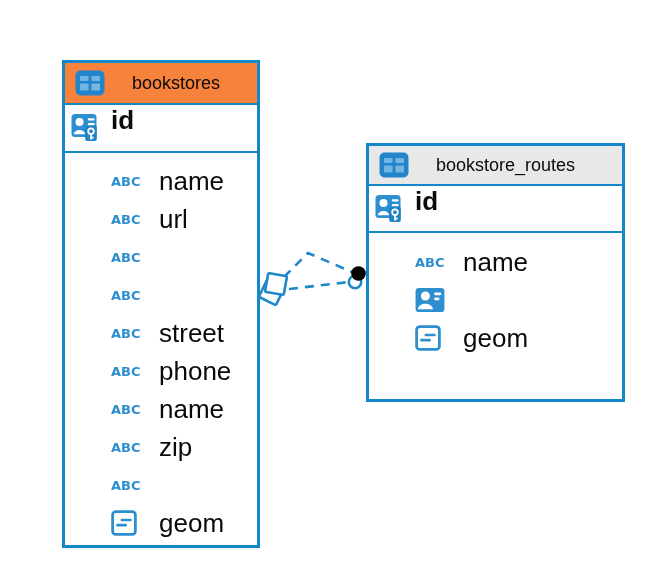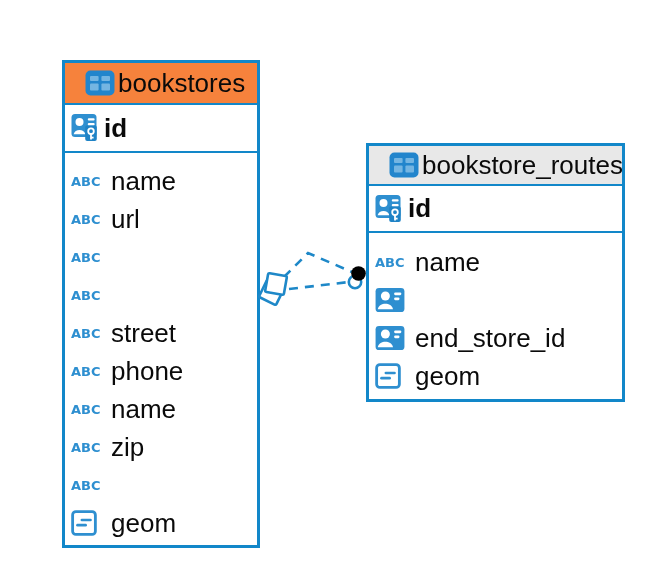--- a/index.html
+++ b/index.html
@@ -8,35 +8,35 @@
     font-family:"Liberation Sans",sans-serif;color:#0a0a0a;overflow:hidden;
   }
   .table{
     position:absolute;background:#ffffff;border:3px solid #1287C9;
     box-sizing:border-box;z-index:2;
   }
   #table-bookstores{left:62px;top:60px;width:198px;height:488px;}
   #table-bookstore-routes{left:366px;top:143px;width:259px;height:259px;}
 
   .hdr{
-    display:flex;align-items:center;gap:0;padding:0 20px;
-    border-bottom:2px solid #1287C9;font-size:26px;white-space:nowrap;
+    display:flex;align-items:center;gap:24px;padding:0 10px;
+    border-bottom:2px solid #1287C9;font-size:18px;white-space:nowrap;
   }
   #table-bookstores .hdr{height:40px;background:#F6823C;}
   #table-bookstore-routes .hdr{height:38px;background:#E8E8E8;}
 
   .pkrow{
-    display:flex;align-items:center;height:46px;padding:0 6px;
+    display:flex;gap:7px;height:46px;padding:0 6px;
     border-bottom:2px solid #1287C9;font-weight:700;font-size:26px;
   }
   #table-bookstore-routes .pkrow{height:45px;}
 
   .fields{padding:9px 6px 0;}
   #table-bookstore-routes .fields{padding-top:10px;}
-  .frow{display:flex;align-items:center;gap:7px;height:38px;font-size:26px;white-space:nowrap;}
+  .frow{display:flex;align-items:center;gap:15px;height:38px;font-size:26px;white-space:nowrap;margin-left:40px;}
 
   .icon-slot{width:33px;flex:none;display:flex;align-items:center;justify-content:flex-start;}
   .abc{
     font-family:"DejaVu Sans",sans-serif;font-weight:800;font-size:13px;
     color:#2E8FD0;letter-spacing:0px;line-height:1;
   }
   .overlay{position:absolute;left:0;top:0;z-index:3;pointer-events:none;}
   .rel{fill:none;stroke:#1E88C8;stroke-width:2.6;stroke-dasharray:9 7;}
   .marker-sq{fill:#ffffff;stroke:#1E88C8;stroke-width:2.6;}
   .hidden-defs{position:absolute;width:0;height:0;overflow:hidden;}
@@ -200,28 +200,20 @@
       </div>
       <div class="frow">
         <span class="icon-slot">
           <svg width="30" height="26">
               <use href="#sym-ref"></use>
             </svg>
         </span>
       </div>
       <div class="frow">
         <span class="icon-slot">
-          <svg width="30" height="26">
-              <use href="#sym-ref"></use>
-            </svg>
-        </span>
-        <span>end_store_id</span>
-      </div>
-      <div class="frow">
-        <span class="icon-slot">
           <svg width="26" height="26">
               <use href="#sym-geom"></use>
             </svg>
         </span>
         <span>geom</span>
       </div>
     </div>
   </div>
 
 </div>

